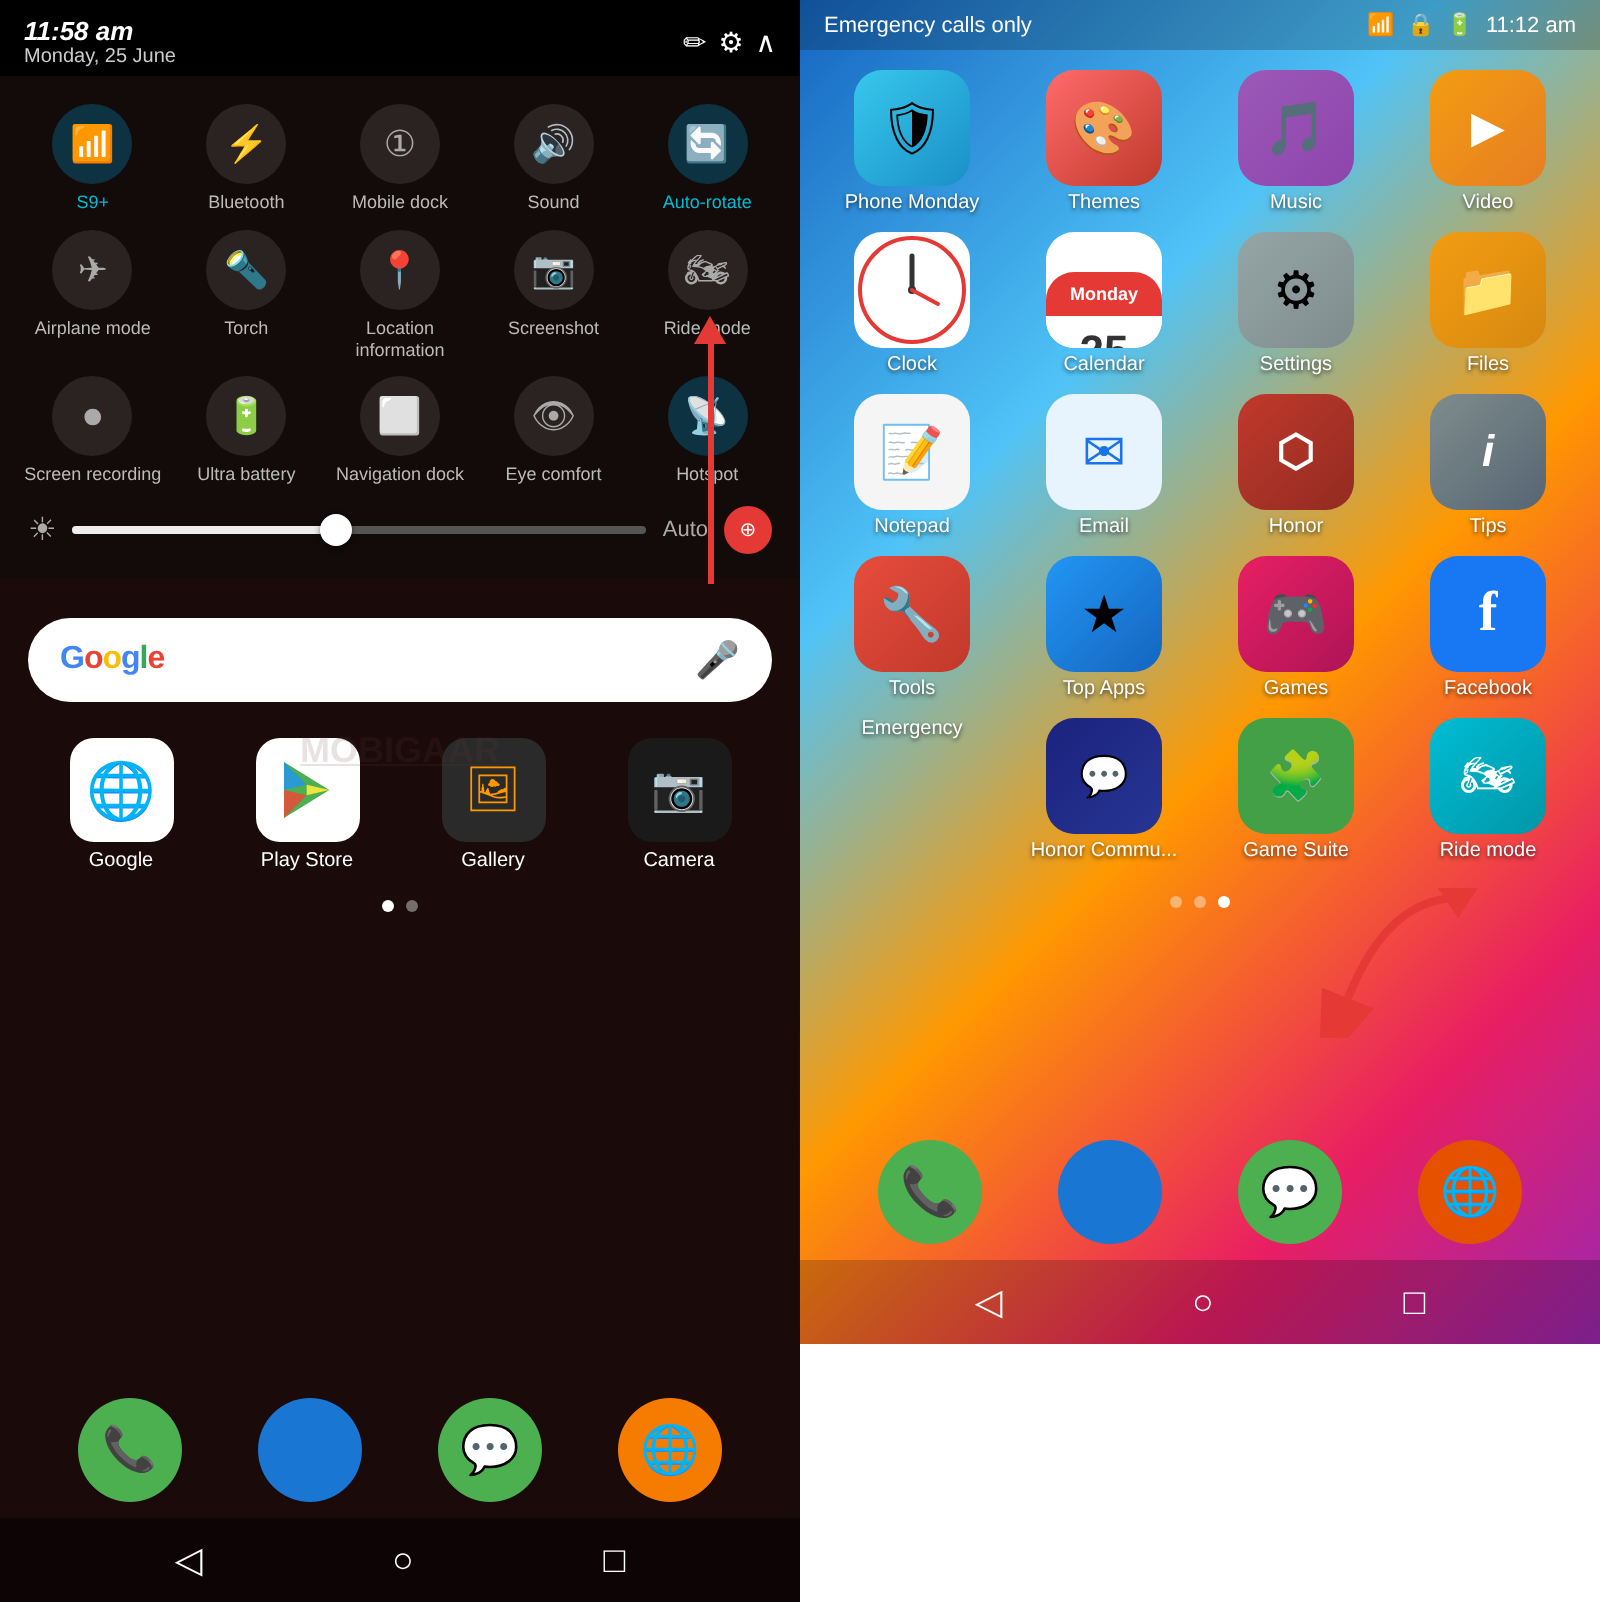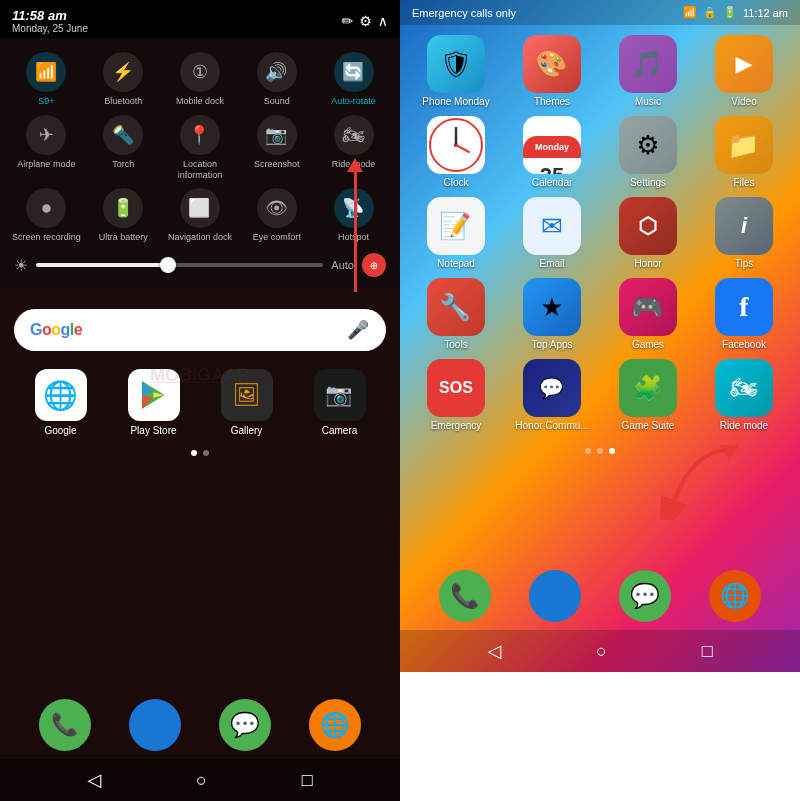--- a/index.html
+++ b/index.html
@@ -618,21 +618,20 @@
     <div class="app-item-right">
       <div class="app-icon-right icon-games">🎮</div>
       <span class="app-label-right">Games</span>
     </div>
     <div class="app-item-right">
       <div class="app-icon-right icon-facebook" style="color:#fff; font-size:28px; font-weight:bold; font-family:serif;">f</div>
       <span class="app-label-right">Facebook</span>
     </div>
 
     <div class="app-item-right">
-      <div class="app-icon-right icon-sos" style="color:#fff; font-size:16px; font-weight:bold;">SOS</div>
       <span class="app-label-right">Emergency</span>
     </div>
     <div class="app-item-right">
       <div class="app-icon-right icon-honor-comm" style="color:#fff; font-size:20px;">💬</div>
       <span class="app-label-right">Honor Commu...</span>
     </div>
     <div class="app-item-right">
       <div class="app-icon-right icon-game-suite" style="color:#fff; font-size:24px;">🧩</div>
       <span class="app-label-right">Game Suite</span>
     </div>

